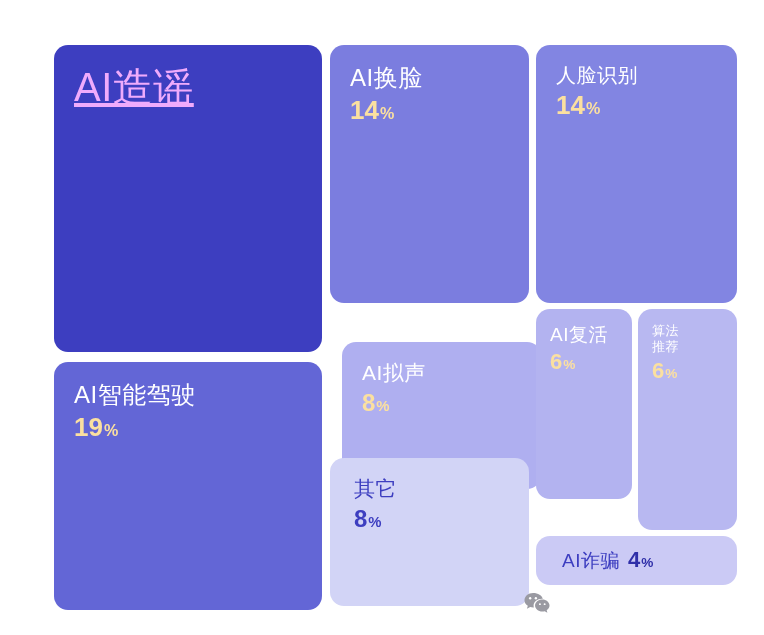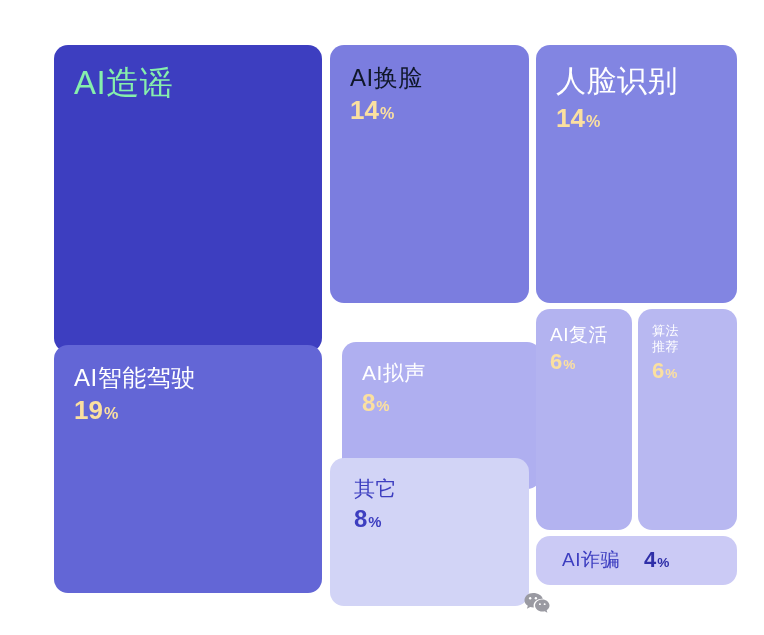--- a/index.html
+++ b/index.html
@@ -59,35 +59,35 @@
   }
 
   
   .tile.inline {
     padding-top: 0;
     display: flex;
     align-items: center;
   }
   .tile.inline .inline-wrap {
     display: flex;
-    align-items: flex-start;
-    gap: 24px;
+    align-items: center;
+    gap: 8px;
     padding-left: 6px;
   }
   .tile.inline .tile-label { margin: 0; }
   .tile.inline .tile-value { margin: 0; }
 
   
   #tile-0 { left: 54px;  top: 45px;  width: 268px; height: 307px; }
-  #tile-1 { left: 54px;  top: 345px; width: 268px; height: 248px; }
+  #tile-1 { left: 54px;  top: 362px; width: 268px; height: 248px; }
   #tile-2 { left: 330px; top: 45px;  width: 199px; height: 258px; }
   #tile-3 { left: 342px; top: 309px; width: 199px; height: 147px; margin-top: 33px; }
   #tile-4 { left: 330px; top: 458px; width: 199px; height: 148px; }
   #tile-5 { left: 536px; top: 45px;  width: 201px; height: 258px; }
-  #tile-6 { left: 536px; top: 309px; width: 96px;  height: 221px; }
+  #tile-6 { left: 536px; top: 309px; width: 96px;  height: 190px; }
   #tile-7 { left: 638px; top: 309px; width: 99px;  height: 221px; }
   #tile-8 { left: 536px; top: 536px; width: 201px; height: 49px; }
 
   
   #watermark {
     position: absolute;
     left: 524px;
     top: 592px;
     display: flex;
     align-items: center;
@@ -107,45 +107,45 @@
     flex: none;
     display: block;
   }
 </style>
 </head>
 <body>
 
 <div id="treemap">
 
   <div class="tile" id="tile-0" style="background: rgb(61, 62, 192);">
-    <span class="tile-label" style="color: #86efac; font-size: 33px;">AI造谣</span>
+    <span class="tile-label" style="color: #f0abfc; font-size: 40px; text-decoration: underline;">AI造谣</span>
   </div>
 
   <div class="tile" id="tile-1" style="background: rgb(99, 102, 214);">
     <span class="tile-label" style="color: rgb(255, 255, 255); font-size: 24px;">AI智能驾驶</span>
     <span class="tile-value" style="color: rgb(251, 224, 160); font-size: 26px;"><span>19</span><span class="pct">%</span></span>
   </div>
 
   <div class="tile" id="tile-2" style="background: rgb(123, 125, 223);">
-    <span class="tile-label" style="color: #0f172a; font-size: 24px;">AI换脸</span>
+    <span class="tile-label" style="color: #ffffff; font-size: 24px;">AI换脸</span>
     <span class="tile-value" style="color: rgb(251, 224, 160); font-size: 26px;"><span>14</span><span class="pct">%</span></span>
   </div>
 
   <div class="tile" id="tile-3" style="background: rgb(175, 175, 240);">
     <span class="tile-label" style="color: rgb(255, 255, 255); font-size: 21px;">AI拟声</span>
     <span class="tile-value" style="color: rgb(251, 224, 160); font-size: 24px;"><span>8</span><span class="pct">%</span></span>
   </div>
 
   <div class="tile" id="tile-4" style="background: rgb(210, 212, 246); padding-left: 24px;">
     <span class="tile-label" style="color: rgb(61, 62, 192); font-size: 21px;">其它</span>
     <span class="tile-value" style="color: rgb(61, 62, 192); font-size: 24px;"><span>8</span><span class="pct">%</span></span>
   </div>
 
   <div class="tile" id="tile-5" style="background: rgb(130, 133, 226);">
-    <span class="tile-label" style="color: rgb(255, 255, 255); font-size: 30px;">人脸识别</span>
+    <span class="tile-label" style="color: rgb(255, 255, 255); font-size: 20px;">人脸识别</span>
     <span class="tile-value" style="color: rgb(251, 224, 160); font-size: 26px;"><span>14</span><span class="pct">%</span></span>
   </div>
 
   <div class="tile small-pad" id="tile-6" style="background: rgb(179, 179, 240);">
     <span class="tile-label" style="color: rgb(255, 255, 255); font-size: 19px;">AI复活</span>
     <span class="tile-value" style="color: rgb(251, 224, 160); font-size: 22px;"><span>6</span><span class="pct">%</span></span>
   </div>
 
   <div class="tile small-pad" id="tile-7" style="background: rgb(184, 184, 241);">
     <span class="tile-label" style="color: rgb(255, 255, 255); font-size: 13px;">算法

